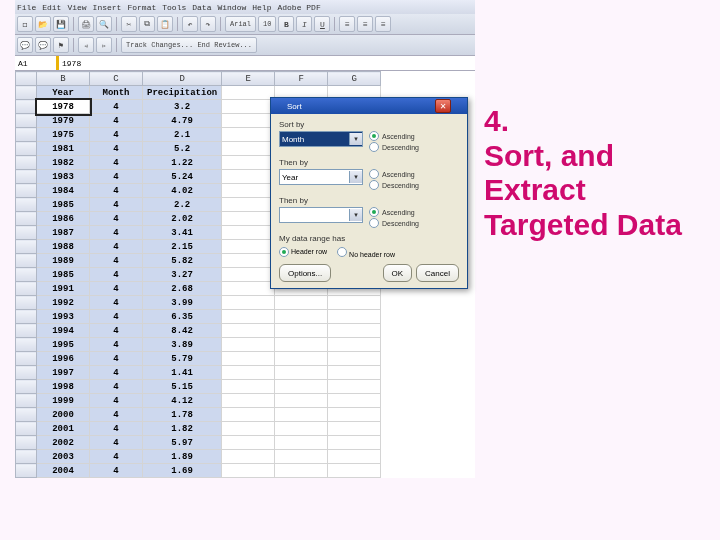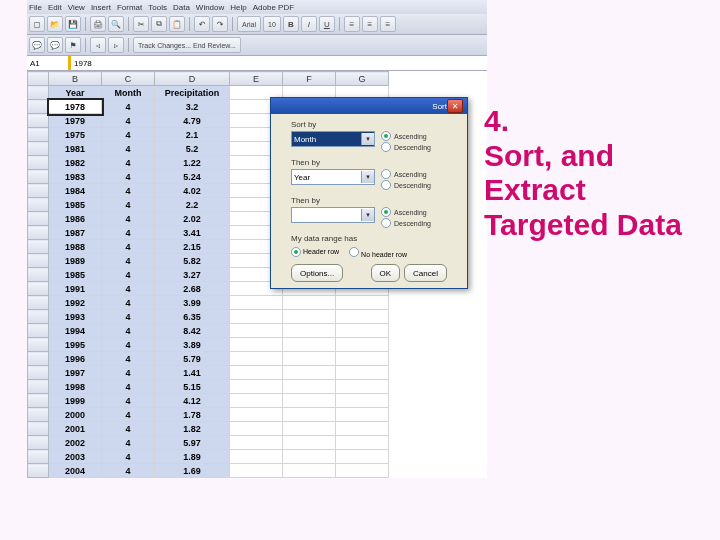--- a/index.html
+++ b/index.html
@@ -7,24 +7,25 @@
   font-family: Arial, sans-serif;
   font-size: 10px;
   background: #fdf5fd;
   width: 720px;
   height: 540px;
   overflow: hidden;
   position: relative;
 }
 .excel-area {
   position: absolute;
-  left: 27px;
+  left: 15px;
   top: 0px;
   width: 460px;
   background: white;
+  font-family: Liberation Mono, monospace;
 }
 .menubar {
   display: flex;
   background: linear-gradient(#e8ecf7, #d4dae8);
   height: 14px;
   font-size: 8px;
   color: #333;
   padding-left: 2px;
   gap: 6px;
   align-items: center;
@@ -117,36 +118,36 @@
   border: 1px solid #164a8a;
   box-shadow: 2px 2px 6px rgba(0,0,0,0.4);
   font-size: 8px;
 }
 .sort-title {
   background: linear-gradient(#3a6ad0, #1b4ca8);
   color: white;
   height: 16px;
   display: flex;
   align-items: center;
-  padding: 0 4px;
-  justify-content: flex-end;
+  padding: 0 16px;
+  justify-content: space-between;
 }
 .sort-title .xbtn {
   width: 14px;
   height: 12px;
   background: linear-gradient(#f08070,#c03020);
   border: 1px solid #802010;
   color: white;
   font-size: 8px;
   display: flex;
   align-items: center;
   justify-content: center;
   border-radius: 2px;
 }
-.sort-body { padding: 6px 20px; }
+.sort-body { padding: 6px 8px; }
 .sort-label { font-size: 8px; margin-bottom: 2px; color: #333; }
 .sort-row { display: flex; align-items: flex-start; gap: 6px; margin-bottom: 6px; }
 .sort-select {
   width: 80px;
   height: 14px;
   border: 1px solid #7f9db9;
   background: white;
   font-size: 8px;
   padding-left: 2px;
   display: flex;

